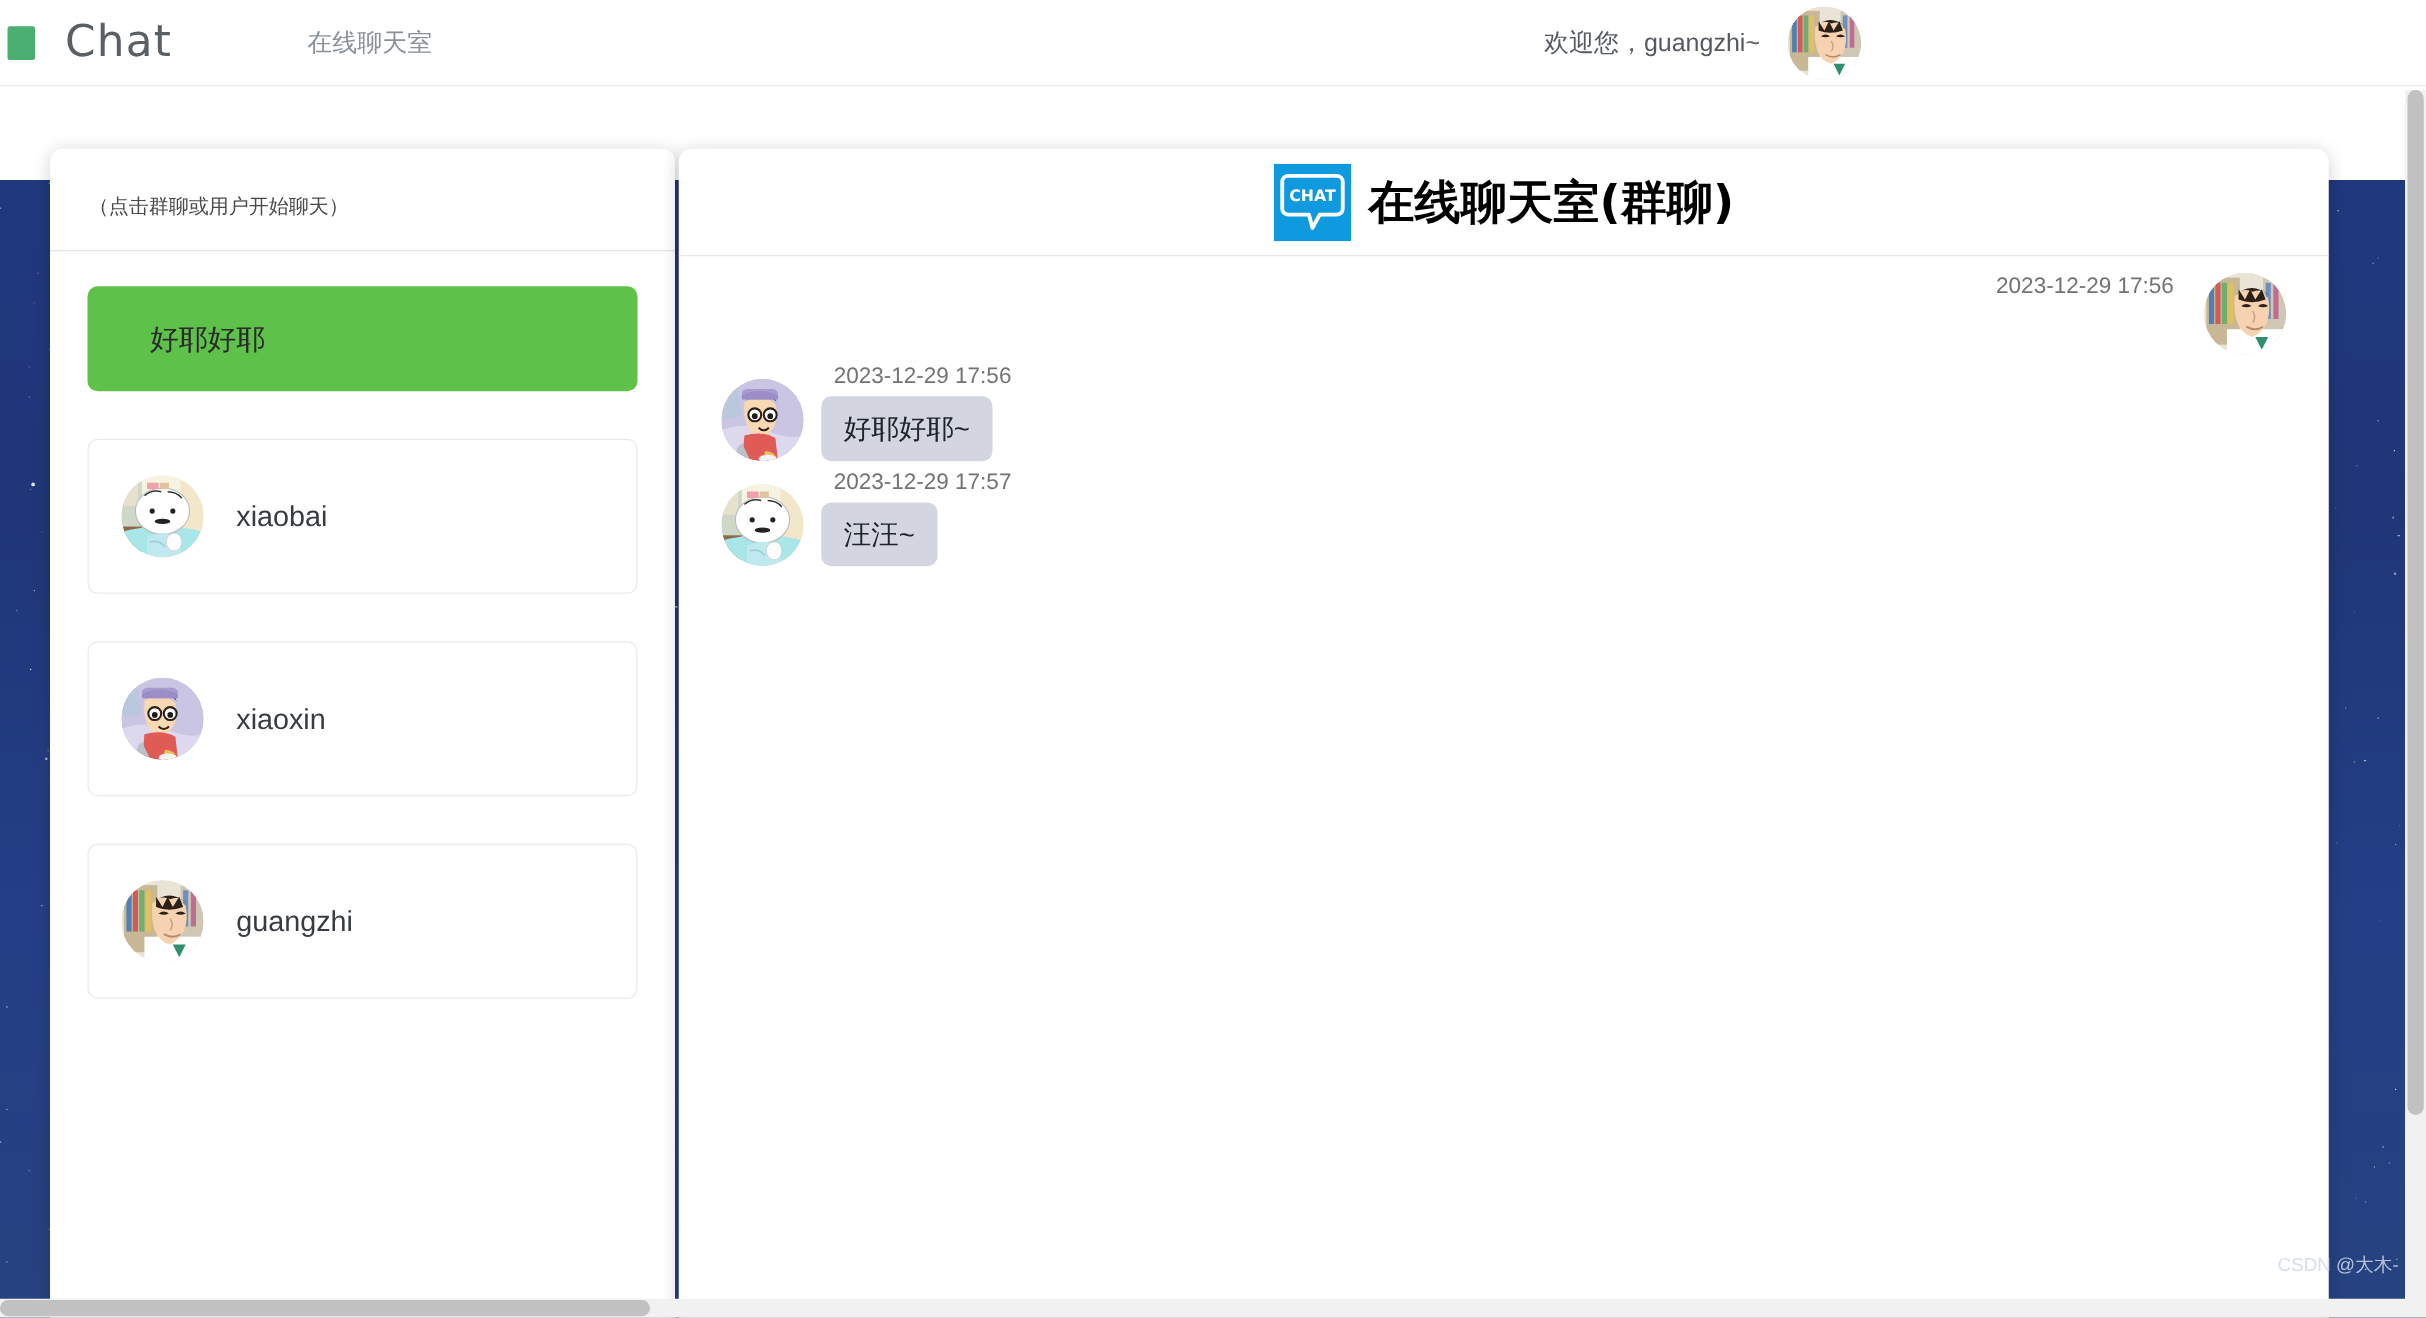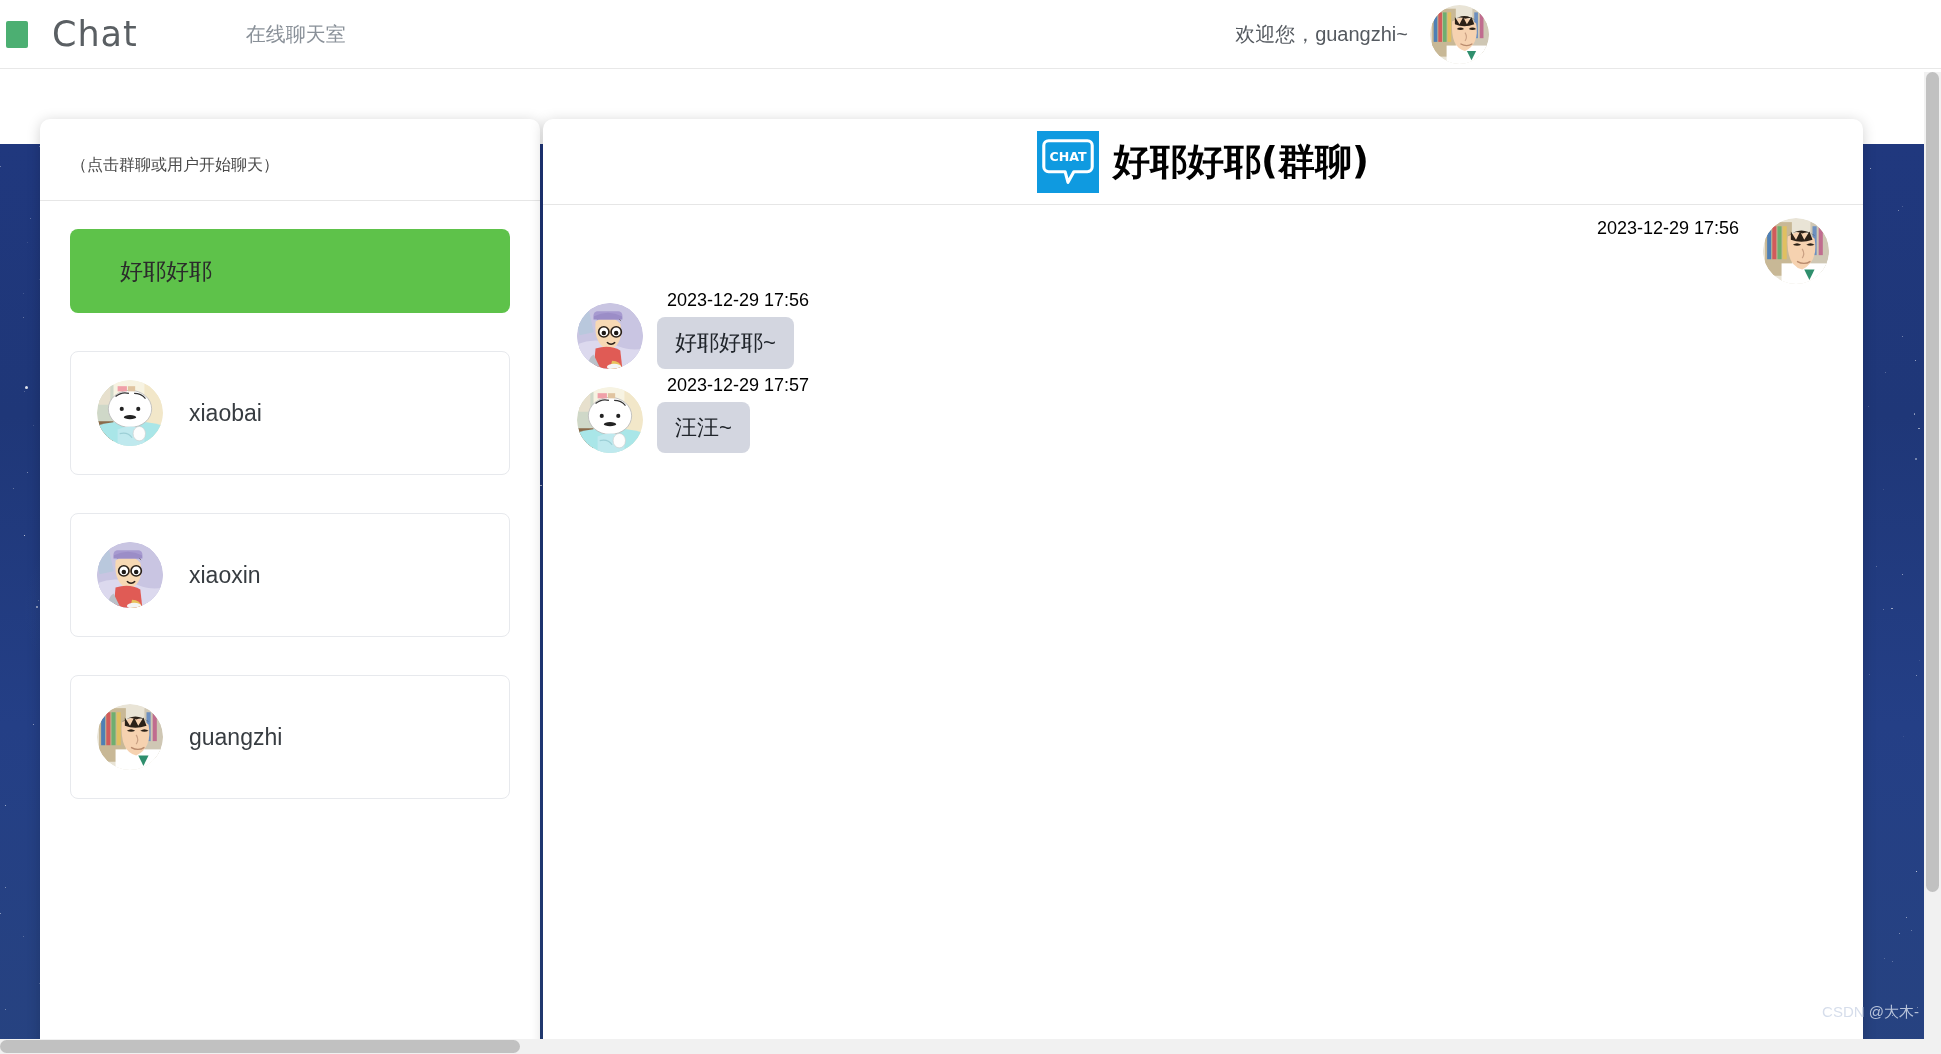--- a/index.html
+++ b/index.html
@@ -94,21 +94,21 @@
     font-family: "DejaVu Sans", sans-serif;
   }
 
   #msg-area {
     position: absolute; left: 0; top: 87px; right: 0; height: 512px;
     padding: 12px 34px 0 34px; overflow: hidden;
   }
   .msg { display: flex; margin-bottom: 6px; }
   .msg .av { width: 66px; height: 66px; }
   .msg-col { display: flex; flex-direction: column; }
-  .msg-time { font-size: 18px; color: #000000; margin-bottom: 6px; }
+  .msg-time { font-size: 18px; color: #737373; margin-bottom: 6px; }
   .bubble {
     font-size: 22px; padding: 12px 18px; border-radius: 8px;
     max-width: 620px; line-height: 1.25; word-break: break-word;
   }
   
   .msg.in { justify-content: flex-start; }
   .msg.in .av { margin-right: 14px; align-self: flex-end; }
   .msg.in .msg-col { align-items: flex-start; }
   .msg.in .msg-time { margin-left: 10px; }
   .msg.in .bubble { background: #d3d6e0; color: #20252b; }
@@ -1169,21 +1169,21 @@
   <div class="card" id="chat-card">
 
     <div id="chat-head">
       <span id="chat-logo">
         <svg viewBox="0 0 64 64" aria-hidden="true">
           <rect x="0" y="0" width="64" height="64" fill="#0f9ae0"></rect>
           <path d="M12 10 h40 a5 5 0 0 1 5 5 v22 a5 5 0 0 1 -5 5 h-14 l-6 11 l-3 -11 h-17 a5 5 0 0 1 -5 -5 v-22 a5 5 0 0 1 5 -5 z" fill="none" stroke="#ffffff" stroke-width="3.2" stroke-linejoin="round"></path>
           <text x="32" y="31" font-family="DejaVu Sans, sans-serif" font-size="13" font-weight="700" fill="#ffffff" text-anchor="middle">CHAT</text>
         </svg>
       </span>
-      <span id="chat-title">好耶好耶(群聊)</span>
+      <span id="chat-title">在线聊天室(群聊)</span>
     </div>
 
     <div id="msg-area">
 
       <div class="msg out">
         <div class="msg-col">
           <div class="msg-time">2023-12-29 17:56</div>
         </div>
         <span class="av">
           <svg viewBox="0 0 64 64" aria-hidden="true">

